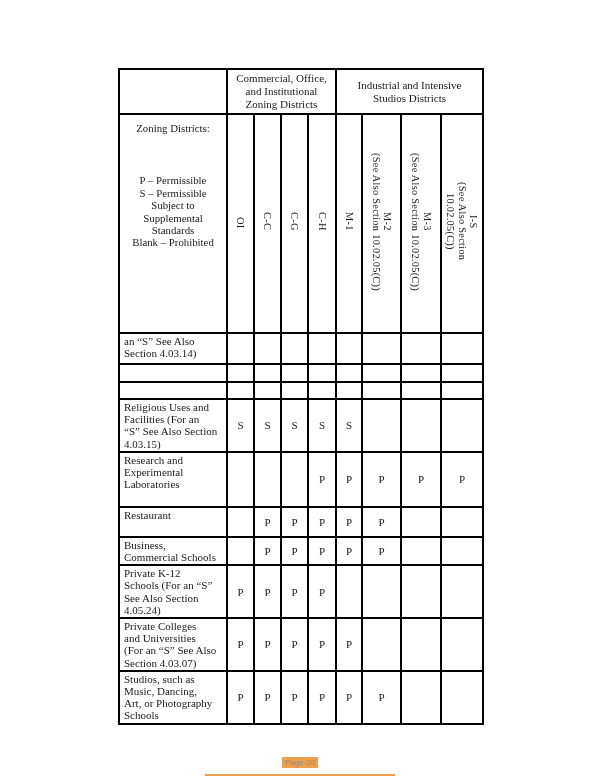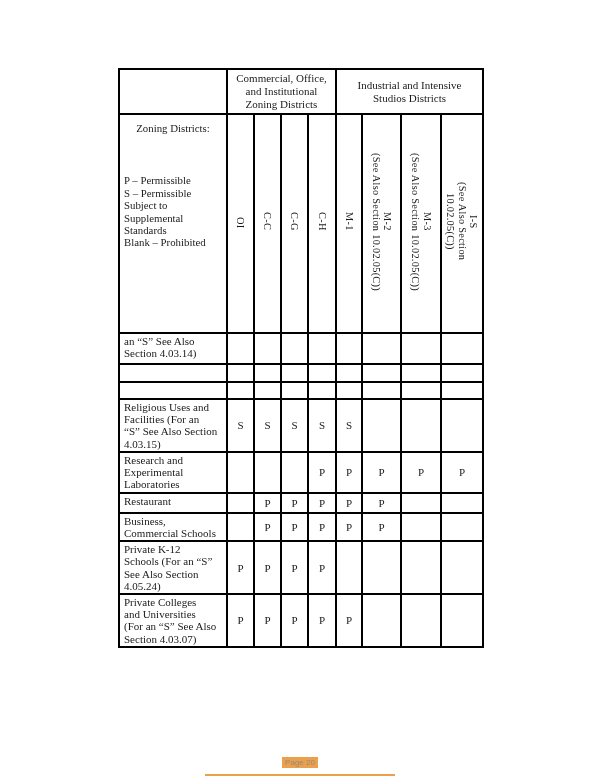--- a/index.html
+++ b/index.html
@@ -55,21 +55,21 @@
   }
   .group-boundary { border-left: 4px double #000; }
 
   .legend-cell {
     vertical-align: top;
     padding: 7px 4px 4px 4px;
     font-size: 10.8px;
     line-height: 12.4px;
   }
   .legend-title { text-align: center; margin-bottom: 24px; }
-  .legend-lines { text-align: left; white-space: pre-line; margin-top: 40px; }
+  .legend-lines { text-align: center; white-space: pre-line; margin-top: 40px; }
 
   .rot-cell {
     vertical-align: middle;
     text-align: center;
     padding: 3px 0;
   }
   .rot {
     display: inline-block;
     writing-mode: vertical-rl;
     white-space: pre-line;
@@ -91,22 +91,22 @@
     text-align: center;
     vertical-align: middle;
     font-size: 11px;
     padding: 0;
   }
 
   tbody tr:nth-child(1)  { height: 31px; }
   tbody tr:nth-child(2)  { height: 18px; }
   tbody tr:nth-child(3)  { height: 17px; }
   tbody tr:nth-child(4)  { height: 51px; }
-  tbody tr:nth-child(5)  { height: 41px; }
-  tbody tr:nth-child(6)  { height: 20px; margin-left: 16px; }
+  tbody tr:nth-child(5)  { height: 55px; }
+  tbody tr:nth-child(6)  { height: 30px; margin-left: 16px; }
   tbody tr:nth-child(7)  { height: 17px; }
   tbody tr:nth-child(8)  { height: 48px; }
   tbody tr:nth-child(9)  { height: 50px; }
   tbody tr:nth-child(10) { height: 52px; padding-left: 20px; }
   tbody tr:nth-child(11) { height: 32px; }
   tbody tr:nth-child(12) { height: 51px; }
 
   
   .footer {
     position: absolute;
@@ -289,20 +289,34 @@
 Section 4.03.07)</td>
           <td class="val-cell">P</td>
           <td class="val-cell">P</td>
           <td class="val-cell">P</td>
           <td class="val-cell">P</td>
           <td class="val-cell">P</td>
           <td class="val-cell"></td>
           <td class="val-cell"></td>
           <td class="val-cell"></td>
         </tr>
+        <tr>
+          <td class="use-cell">Studios, such as
+Music, Dancing,
+Art, or Photography
+Schools</td>
+          <td class="val-cell">P</td>
+          <td class="val-cell">P</td>
+          <td class="val-cell">P</td>
+          <td class="val-cell">P</td>
+          <td class="val-cell">P</td>
+          <td class="val-cell">P</td>
+          <td class="val-cell"></td>
+          <td class="val-cell"></td>
+        </tr>
       </tbody>
   </table>
 
   <div class="footer">
     <div><span class="page-stamp hl">Page 20</span></div>
     <div><span class="commission-stamp hl">2025-07-08 --Lowndes County Commission</span></div>
   </div>
 
 </div>
 

